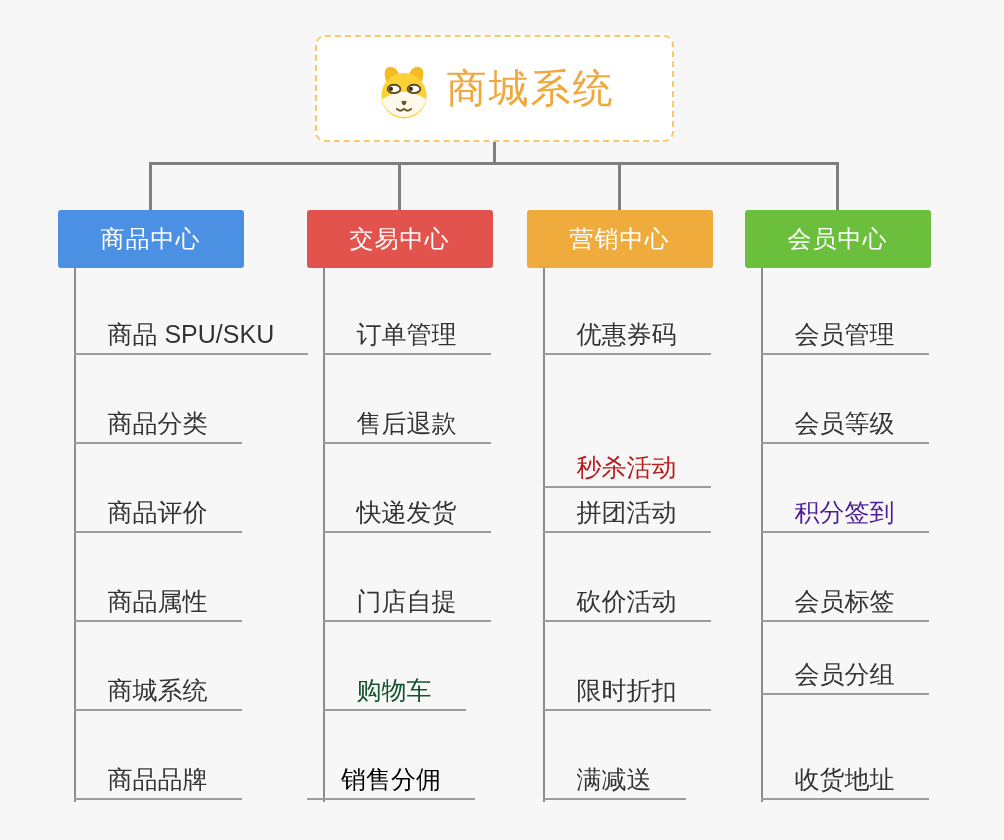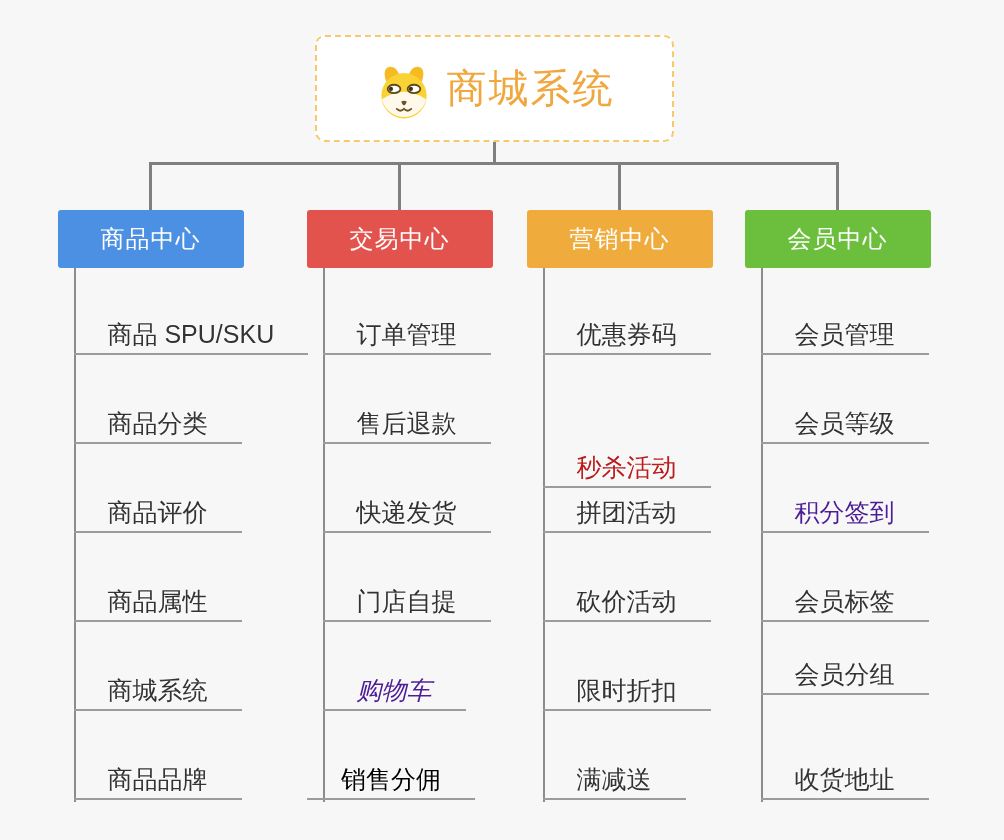--- a/index.html
+++ b/index.html
@@ -106,21 +106,21 @@
       <div class="sub-topic" style="left: 73.5px; top: 410px; border-bottom-color: rgb(156, 156, 156); color: rgb(51, 51, 51);">商品分类</div>
       <div class="sub-topic" style="left: 73.5px; top: 499px; border-bottom-color: rgb(156, 156, 156); color: rgb(51, 51, 51);">商品评价</div>
       <div class="sub-topic" style="left: 73.5px; top: 588px; border-bottom-color: rgb(156, 156, 156); color: rgb(51, 51, 51);">商品属性</div>
       <div class="sub-topic" style="left: 73.5px; top: 677px; border-bottom-color: rgb(156, 156, 156); color: rgb(51, 51, 51);">商城系统</div>
       <div class="sub-topic" style="left: 73.5px; top: 766px; border-bottom-color: rgb(156, 156, 156); color: rgb(51, 51, 51);">商品品牌</div>
       <div class="branch-node" style="left: 306.5px; top: 210px; background: rgb(227, 83, 78);">交易中心</div>
       <div class="sub-topic" style="left: 322.5px; top: 321px; border-bottom-color: rgb(156, 156, 156); color: rgb(51, 51, 51);">订单管理</div>
       <div class="sub-topic" style="left: 322.5px; top: 410px; border-bottom-color: rgb(156, 156, 156); color: rgb(51, 51, 51);">售后退款</div>
       <div class="sub-topic" style="left: 322.5px; top: 499px; border-bottom-color: rgb(156, 156, 156); color: rgb(51, 51, 51);">快递发货</div>
       <div class="sub-topic" style="left: 322.5px; top: 588px; border-bottom-color: rgb(156, 156, 156); color: rgb(51, 51, 51);">门店自提</div>
-      <div class="sub-topic" style="left: 322.5px; top: 677px; border-bottom-color: rgb(156, 156, 156); color: #4c1d95; font-style: italic;">购物车</div>
+      <div class="sub-topic" style="left: 322.5px; top: 677px; border-bottom-color: rgb(156, 156, 156); color: #14532d;">购物车</div>
       <div class="sub-topic" style="left: 307px; top: 766px; border-bottom-color: rgb(156, 156, 156); color: #000000;">销售分佣</div>
       <div class="branch-node" style="left: 526.5px; top: 210px; background: rgb(239, 172, 60); text-align: center;">营销中心</div>
       <div class="sub-topic" style="left: 542.5px; top: 321px; border-bottom-color: rgb(156, 156, 156); color: rgb(51, 51, 51);">优惠券码</div>
       <div class="sub-topic" style="left: 542.5px; top: 410px; border-bottom-color: rgb(156, 156, 156); color: #b91c1c; margin-top: 44px;">秒杀活动</div>
       <div class="sub-topic" style="left: 542.5px; top: 499px; border-bottom-color: rgb(156, 156, 156); color: rgb(51, 51, 51);">拼团活动</div>
       <div class="sub-topic" style="left: 542.5px; top: 588px; border-bottom-color: rgb(156, 156, 156); color: rgb(51, 51, 51);">砍价活动</div>
       <div class="sub-topic" style="left: 542.5px; top: 677px; border-bottom-color: rgb(156, 156, 156); color: rgb(51, 51, 51);">限时折扣</div>
       <div class="sub-topic" style="left: 542.5px; top: 766px; border-bottom-color: rgb(156, 156, 156); color: rgb(51, 51, 51);">满减送</div>
       <div class="branch-node" style="left: 744.5px; top: 210px; background: rgb(108, 190, 61);">会员中心</div>
       <div class="sub-topic" style="left: 760.5px; top: 321px; border-bottom-color: rgb(156, 156, 156); color: rgb(51, 51, 51);">会员管理</div>

